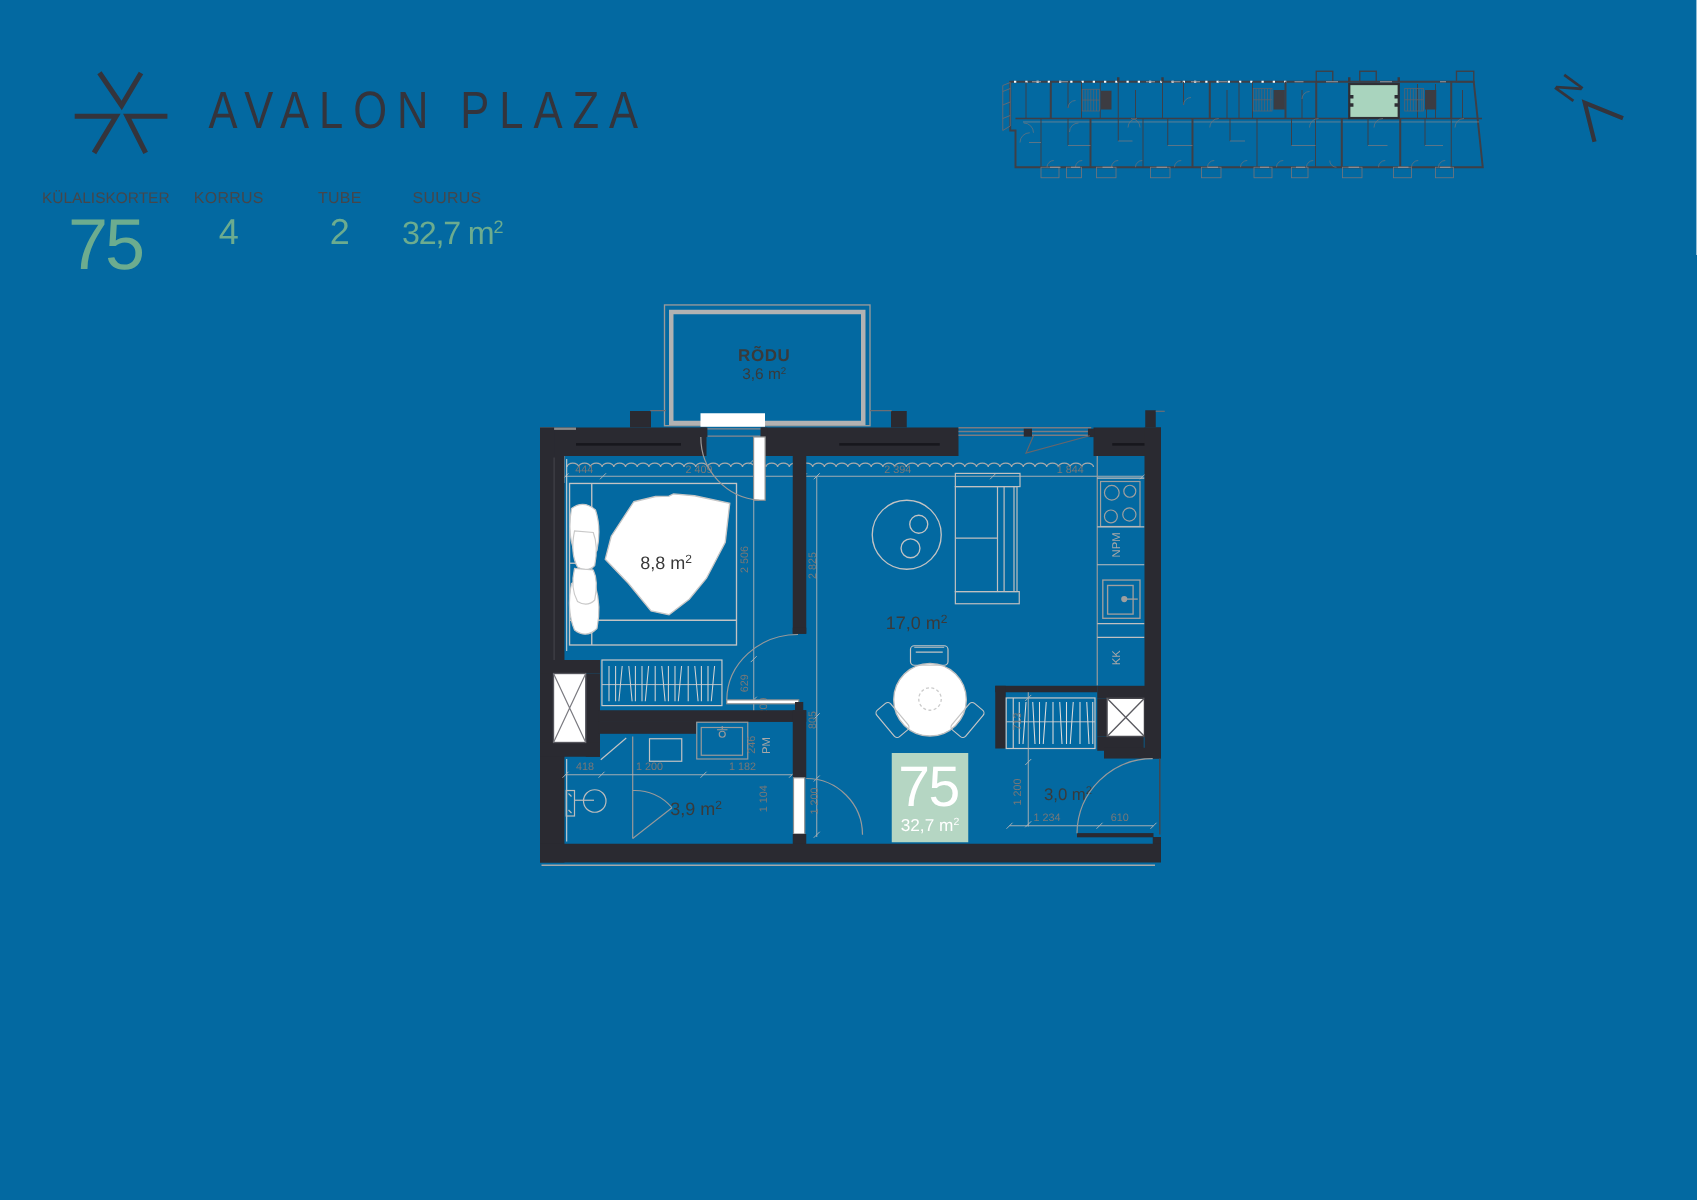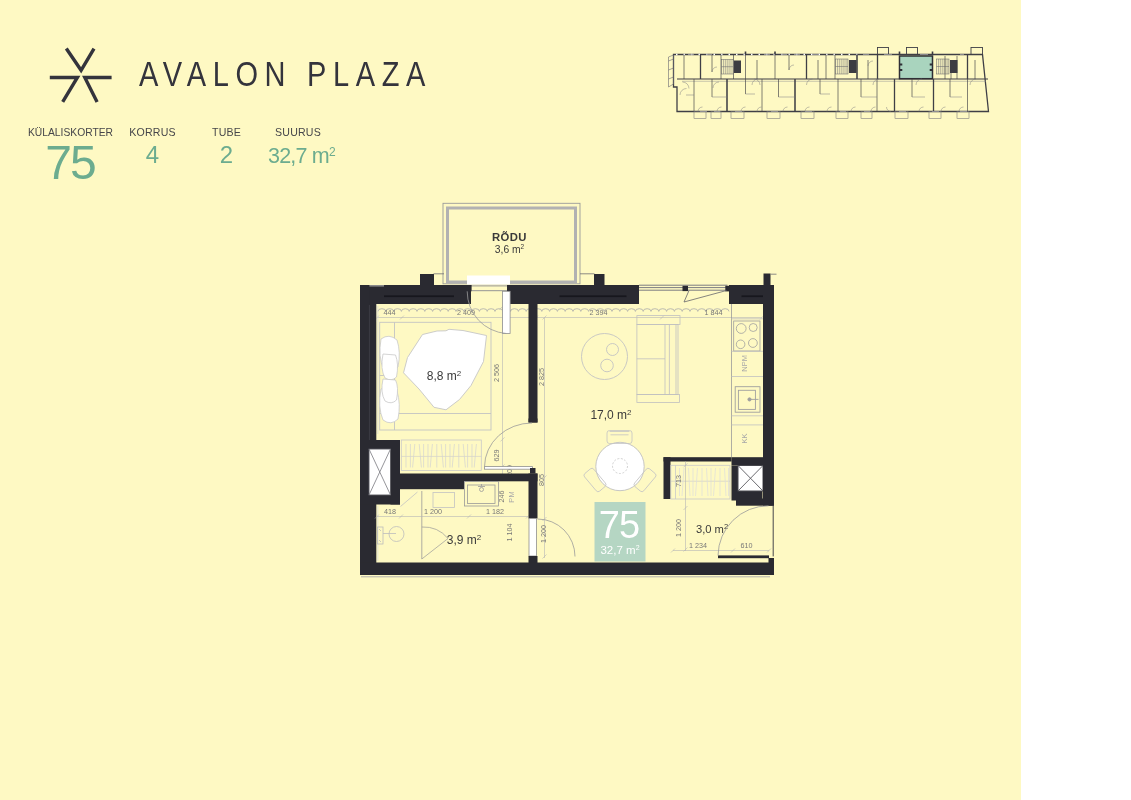--- a/index.html
+++ b/index.html
@@ -1,16 +1,16 @@
 <!DOCTYPE html>
 <html><head>
 <meta charset="utf-8">
 <style>
 html,body{margin:0;padding:0;background:#ffffff;}
-#page{position:relative;width:1021px;height:800px;background:#fef9c3;overflow:hidden;font-family:"Liberation Sans",sans-serif;}
+#page{position:relative;width:1131px;height:800px;background:#0369a1;overflow:hidden;font-family:"Liberation Sans",sans-serif;}
 svg text{font-family:"Liberation Sans",sans-serif;}
 </style>
 </head>
 <body>
 <div id="page">
 <svg width="1131" height="800" viewBox="0 0 1131 800">
 
 <g stroke="#34343c" stroke-width="3.4" fill="none">
   <path d="M66.3,48.5 L81.1,70.3 L94,48.7"></path>
   <path d="M49.8,77.5 L77.4,77.5 L62.7,101.9"></path>

